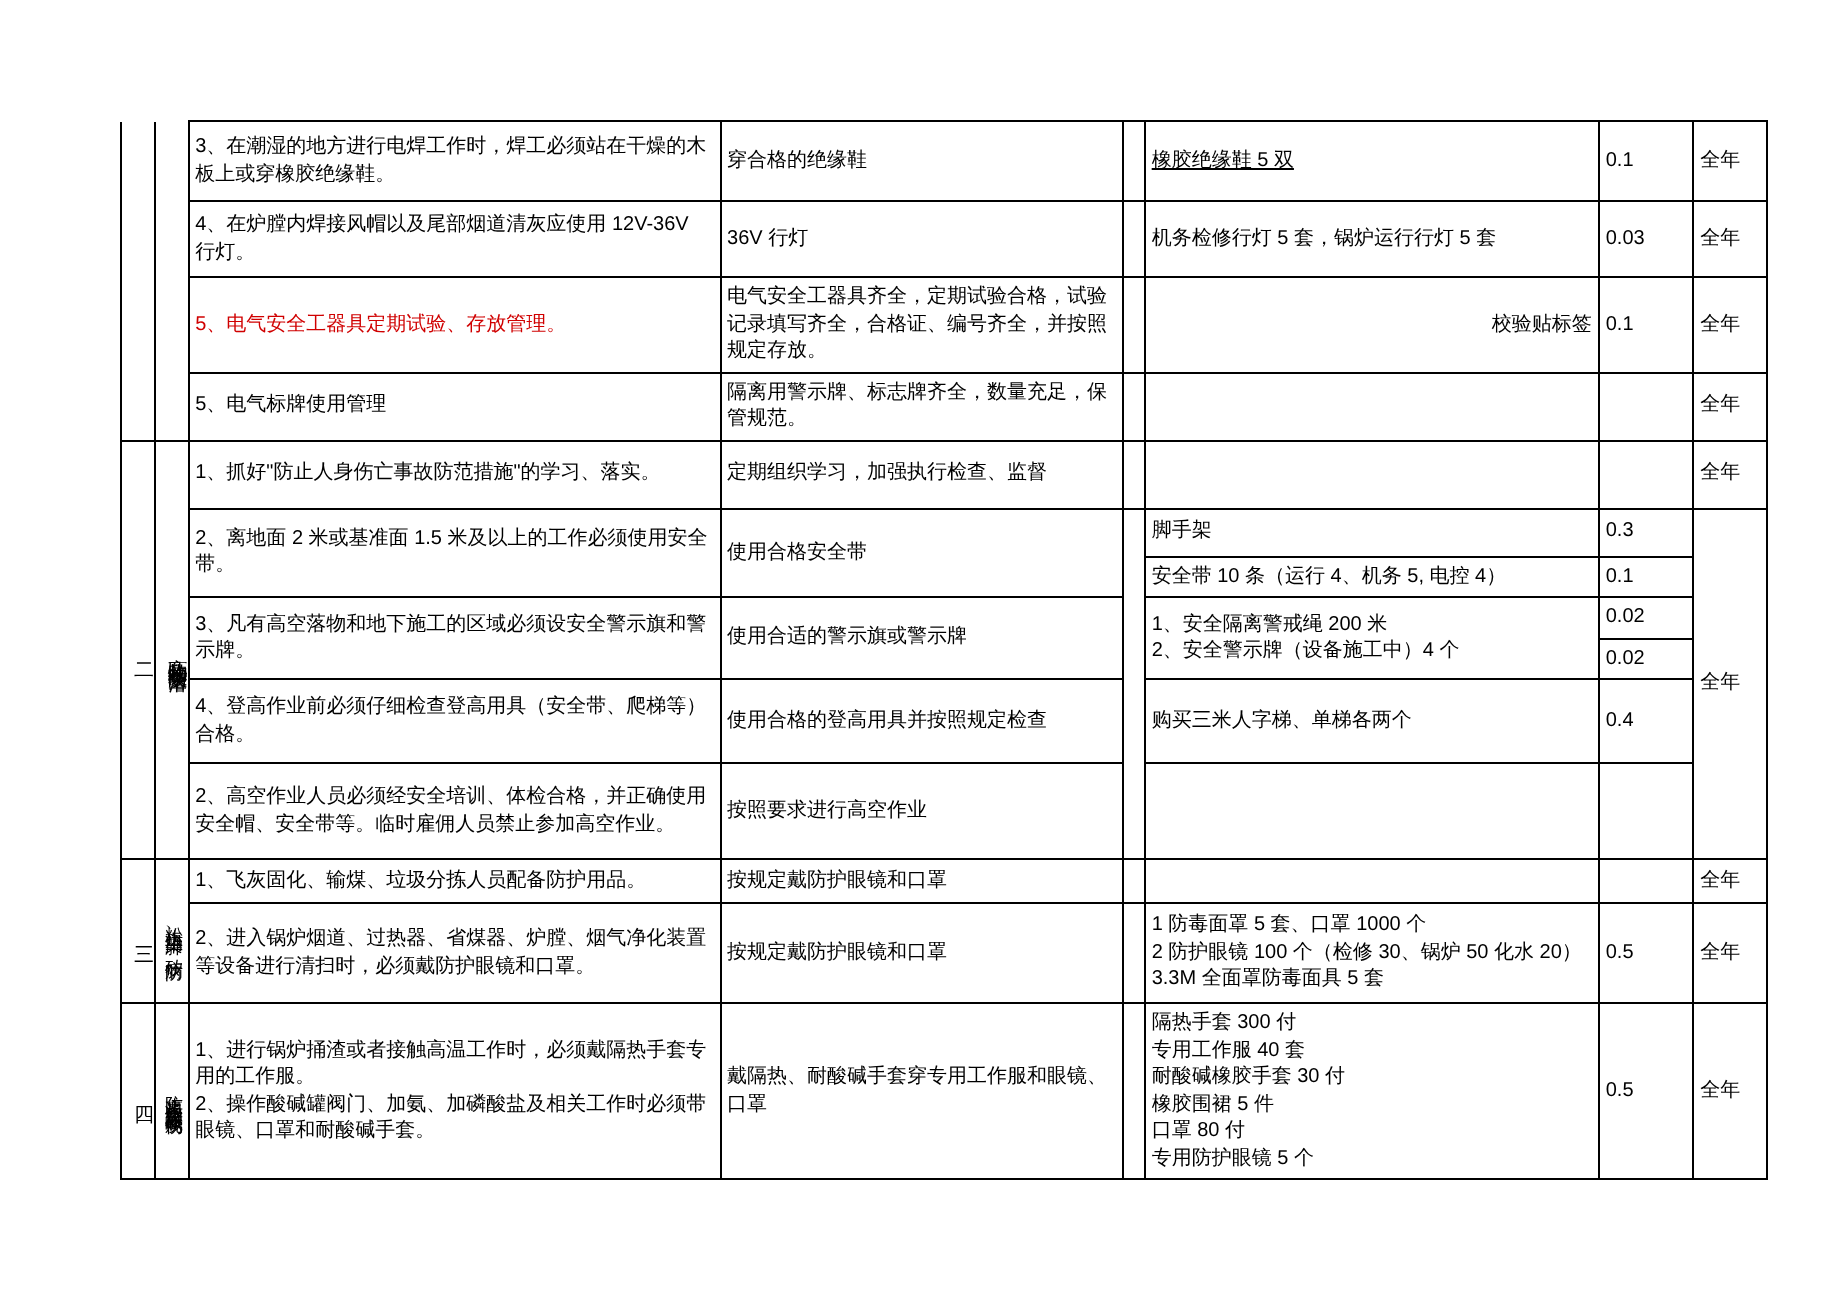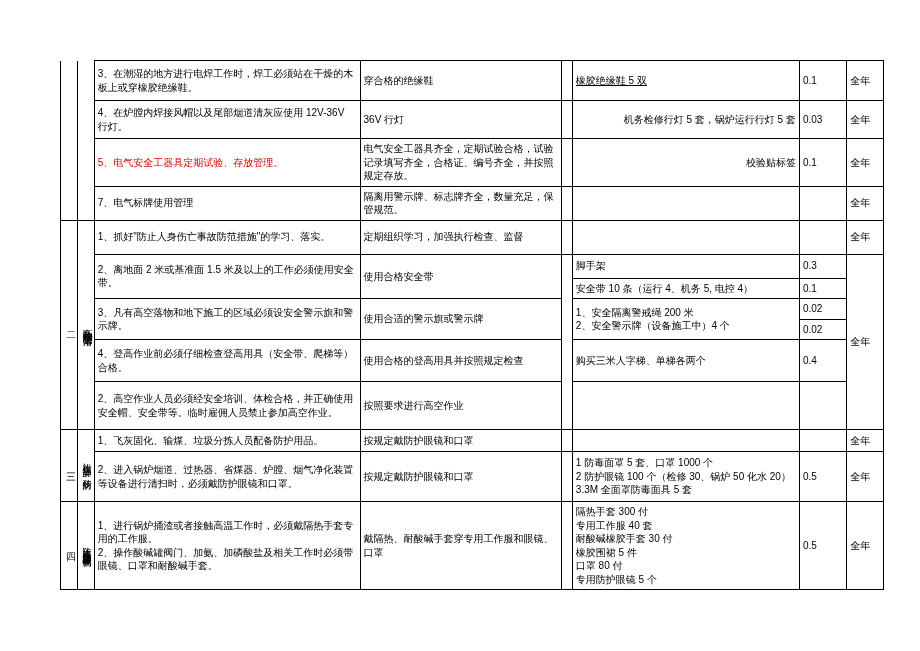--- a/index.html
+++ b/index.html
@@ -42,34 +42,34 @@
   <td>穿合格的绝缘鞋</td>
   <td></td>
   <td style="text-align:left;text-decoration:underline;">橡胶绝缘鞋 5 双</td>
   <td>0.1</td>
   <td>全年</td>
 </tr>
 <tr style="height:38px;">
   <td>4、在炉膛内焊接风帽以及尾部烟道清灰应使用 12V-36V 行灯。</td>
   <td>36V 行灯</td>
   <td></td>
-  <td style="text-align:right;">机务检修行灯 5 套，锅炉运行行灯 5 套</td>
+  <td style="text-align:left;">机务检修行灯 5 套，锅炉运行行灯 5 套</td>
   <td>0.03</td>
   <td>全年</td>
 </tr>
 <tr style="height:42px;">
   <td class="red">5、电气安全工器具定期试验、存放管理。</td>
   <td>电气安全工器具齐全，定期试验合格，试验记录填写齐全，合格证、编号齐全，并按照规定存放。</td>
   <td></td>
   <td style="text-align:right;">校验贴标签</td>
   <td>0.1</td>
   <td>全年</td>
 </tr>
 <tr style="height:34px;">
-  <td>7、电气标牌使用管理</td>
+  <td>5、电气标牌使用管理</td>
   <td>隔离用警示牌、标志牌齐全，数量充足，保管规范。</td>
   <td></td>
   <td></td>
   <td></td>
   <td>全年</td>
 </tr>
 
 <tr style="height:34px;">
   <td rowspan="7">
             <div class="vtxt">二</div>

